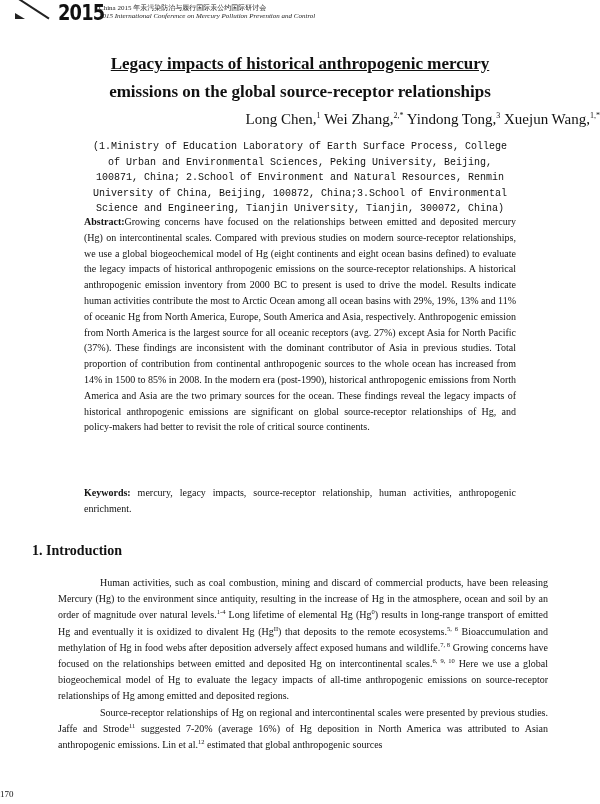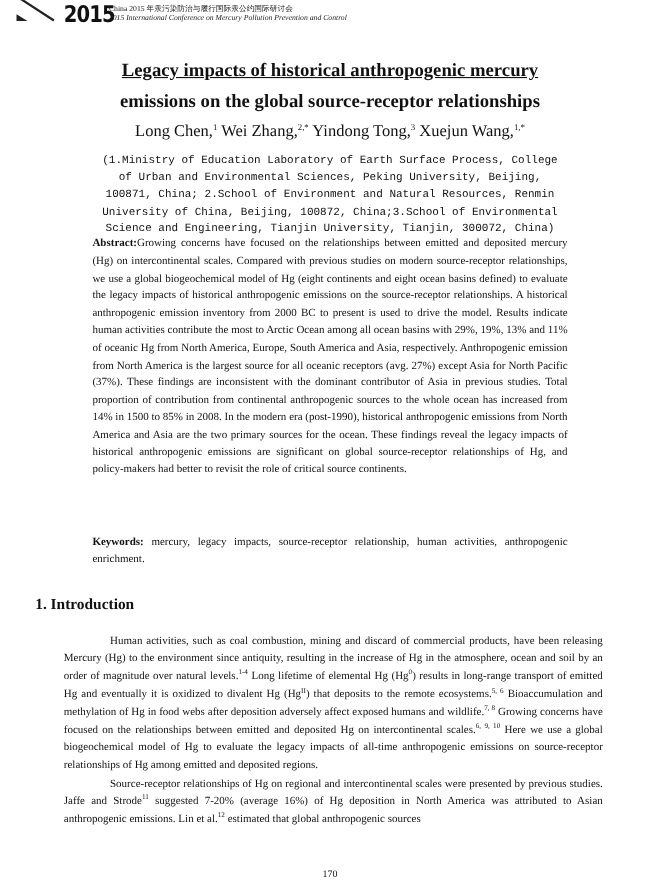--- a/index.html
+++ b/index.html
@@ -13,39 +13,39 @@
   .logo-year { position: absolute; left: 54px; top: 1px; font-family: "DejaVu Sans", sans-serif;
                font-weight: bold; font-size: 21px; letter-spacing: -1px; transform: scaleX(0.85);
                transform-origin: left top; color: #111; }
   .conf-cn { position: absolute; left: 95px; top: 3px; font-size: 7px; color: #222; white-space: nowrap; }
   .conf-en { position: absolute; left: 95px; top: 12px; font-size: 7px; color: #222; white-space: nowrap; font-style: italic; }
 
   .title { position: absolute; left: 0; width: 600px; text-align: center; font-weight: bold;
            font-size: 17px; color: #111; }
   .t1 { top: 54px; text-decoration: underline; }
   .t2 { top: 82px; }
-  .authors { position: absolute; left: 0; width: 600px; top: 111px; text-align: center; font-size: 15px; }
+  .authors { position: absolute; left: 0; width: 600px; top: 111px; text-align: right; font-size: 15px; }
   .authors sup { font-size: 8px; }
   .affil { position: absolute; left: 90px; width: 420px; top: 139px; text-align: center;
            font-size: 10px; line-height: 15.5px; font-family: Liberation Mono, monospace; }
 
   .abstract { position: absolute; left: 84px; width: 432px; top: 214px; font-size: 10px;
               line-height: 15.8px; text-align: justify; }
   .abstract b { font-weight: bold; }
   .keywords { position: absolute; left: 84px; width: 432px; top: 485px; font-size: 10px;
               line-height: 15.8px; text-align: justify; }
 
   .section { position: absolute; left: 32px; top: 543px; font-size: 14px; font-weight: bold; }
 
   .intro { position: absolute; left: 58px; width: 490px; top: 575px; font-size: 10px;
            line-height: 16.2px; text-align: justify; }
   .intro p { margin: 0; text-indent: 42px; }
   .intro sup { font-size: 6.5px; line-height: 0; }
 
-  .page-num { position: absolute; left: 0; width: 600px; top: 789px; text-align: center; font-size: 9px; }
+  .page-num { position: absolute; left: 0; width: 600px; top: 789px; font-size: 9px; }
 </style>
 </head>
 <body>
 
 <div class="header">
   <div class="logo-line"></div>
   <div class="logo-tri"></div>
   <div class="logo-year">2015</div>
   <div class="conf-cn">China 2015 年汞污染防治与履行国际汞公约国际研讨会</div>
   <div class="conf-en">2015 International Conference on Mercury Pollution Prevention and Control</div>

